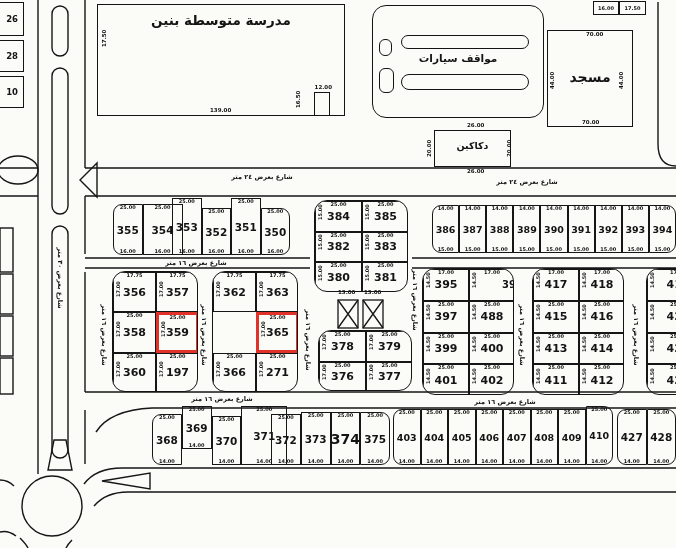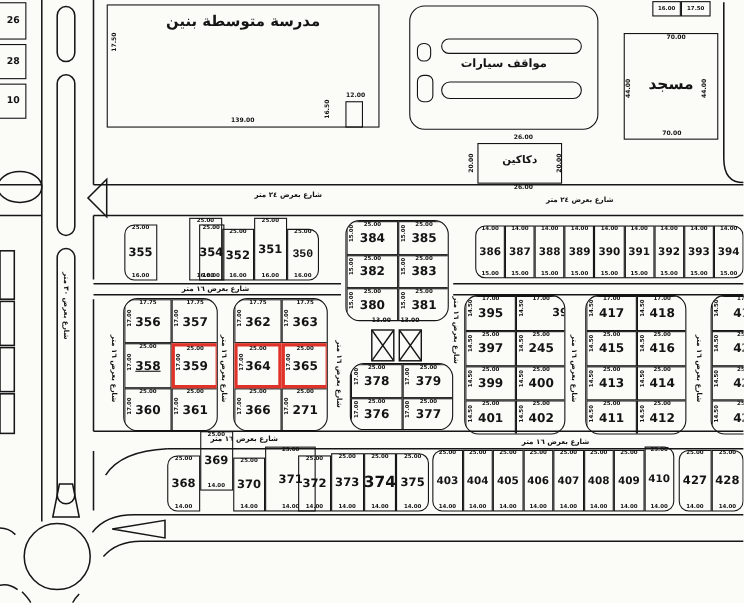--- a/index.html
+++ b/index.html
@@ -93,21 +93,21 @@
   </div>
 
   <div class="lm" style="left:372px;top:5px;width:172px;height:113px;border-radius:14px;">
     <div class="bar" style="left:28px;top:29px;width:128px;height:14px;"></div>
     <div class="bar" style="left:28px;top:68px;width:128px;height:16px;"></div>
     <div class="lm-label" style="top:46px;font-size:10.5px;">مواقف سيارات</div>
     <div class="pill" style="left:6px;top:33px;width:13px;height:17px;"></div>
     <div class="pill" style="left:6px;top:62px;width:15px;height:25px;"></div>
   </div>
 
-  <div class="lm" style="left:547px;top:30px;width:86px;height:97px;margin-left:20px;">
+  <div class="lm" style="left:547px;top:30px;width:86px;height:97px;">
     <div class="lm-label" style="top:38px;font-size:14px;">مسجد</div>
     <div class="dim" style="left:38px;top:1px;">70.00</div>
     <div class="dim" style="left:34px;bottom:1px;">70.00</div>
     <div class="dim v" style="left:2px;top:58px;">44.00</div>
     <div class="dim v" style="right:-4px;top:58px;">44.00</div>
   </div>
 
   <div class="lm" style="left:434px;top:130px;width:77px;height:37px;">
     <div class="lm-label" style="top:9px;font-size:9.5px;">دكاكين</div>
     <div class="dim" style="left:32px;top:-8px;">26.00</div>
@@ -144,41 +144,42 @@
   <div class="street-label vert" style="left:522px;top:335px;">شارع بعرض ١٦ متر</div>
   <div class="street-label vert" style="left:636px;top:335px;">شارع بعرض ١٦ متر</div>
   <div class="street-label vert" style="left:60px;top:278px;">شارع بعرض ٣٠ متر</div>
 
   <div id="plots-layer">
       <div class="cell" style="left: 113px; top: 204px; width: 29.5px; height: 51px; border-radius: 9px 0px 0px 9px;">
         <span class="num" style="font-size: 10.5px;">355</span>
         <span class="dt">25.00</span>
         <span class="db">16.00</span>
       </div>
-      <div class="cell" style="left: 142.5px; top: 204px; width: 23px; height: 51px; border-radius: 0px; margin-left: 38px;">
+      <div class="cell" style="left: 142.5px; top: 204px; width: 40px; height: 51px; border-radius: 0px;">
         <span class="num" style="font-size: 10.5px;">354</span>
         <span class="dt">25.00</span>
         <span class="db">16.00</span>
       </div>
       <div class="cell" style="left: 172px; top: 198px; width: 29.5px; height: 57px; border-radius: 0px;">
+        <span class="num" style="font-size: 10.5px;">353</span>
         <span class="dt">25.00</span>
         <span class="db">16.00</span>
       </div>
       <div class="cell" style="left: 201.5px; top: 208px; width: 29.5px; height: 47px; border-radius: 0px;">
         <span class="num" style="font-size: 10.5px;">352</span>
         <span class="dt">25.00</span>
         <span class="db">16.00</span>
       </div>
       <div class="cell" style="left: 231px; top: 198px; width: 29.5px; height: 57px; border-radius: 0px;">
         <span class="num" style="font-size: 10.5px;">351</span>
         <span class="dt">25.00</span>
         <span class="db">16.00</span>
       </div>
       <div class="cell" style="left: 260.5px; top: 208px; width: 29.5px; height: 47px; border-radius: 0px 9px 9px 0px;">
-        <span class="num" style="font-size: 10.5px; font-family: Liberation Mono, monospace;">350</span>
+        <span class="num" style="font-size: 10.5px;">350</span>
         <span class="dt">25.00</span>
         <span class="db">16.00</span>
       </div>
       <div class="gridblock" style="left: 314px; top: 200px; width: 94px; height: 92px;">
         <div class="cell" style="left: 0px; top: 0px; width: 47px; height: 30.6667px;">
           <span class="num" style="font-size: 11px;">384</span>
           <span class="dt">25.00</span>
           <span class="ds">15.00</span>
         </div>
         <div class="cell" style="left: 47px; top: 0px; width: 47px; height: 30.6667px;">
@@ -257,56 +258,51 @@
           <span class="num" style="font-size: 11px;">356</span>
           <span class="dt">17.75</span>
           <span class="ds">17.00</span>
         </div>
         <div class="cell" style="left: 43px; top: 0px; width: 43px; height: 40.3333px;">
           <span class="num" style="font-size: 11px;">357</span>
           <span class="dt">17.75</span>
           <span class="ds">17.00</span>
         </div>
         <div class="cell" style="left: 0px; top: 40.3333px; width: 43px; height: 40.3333px;">
-          <span class="num" style="font-size: 11px; text-decoration: underline;">358</span>
+          <span class="num" style="font-size: 11px;">358</span>
           <span class="dt">25.00</span>
           <span class="ds">17.00</span>
         </div>
         <div class="cell hl" style="left: 43px; top: 40.3333px; width: 43px; height: 40.3333px;">
           <span class="num" style="font-size: 11px;">359</span>
           <span class="dt">25.00</span>
           <span class="ds">17.00</span>
         </div>
         <div class="cell" style="left: 0px; top: 80.6667px; width: 43px; height: 40.3333px;">
           <span class="num" style="font-size: 11px;">360</span>
           <span class="dt">25.00</span>
           <span class="ds">17.00</span>
         </div>
         <div class="cell" style="left: 43px; top: 80.6667px; width: 43px; height: 40.3333px;">
-          <span class="num" style="font-size: 11px;">361</span>
+          <span class="num" style="font-size: 11px;">197</span>
           <span class="dt">25.00</span>
           <span class="ds">17.00</span>
         </div>
       </div>
       <div class="gridblock" style="left: 212px; top: 271px; width: 86px; height: 121px;">
         <div class="cell" style="left: 0px; top: 0px; width: 43px; height: 40.3333px;">
           <span class="num" style="font-size: 11px;">362</span>
           <span class="dt">17.75</span>
           <span class="ds">17.00</span>
         </div>
         <div class="cell" style="left: 43px; top: 0px; width: 43px; height: 40.3333px;">
           <span class="num" style="font-size: 11px;">363</span>
           <span class="dt">17.75</span>
           <span class="ds">17.00</span>
         </div>
-        <div class="cell hl" style="left: 0px; top: 40.3333px; width: 43px; height: 40.3333px;">
-          <span class="num" style="font-size: 11px;">364</span>
-          <span class="dt">25.00</span>
-          <span class="ds">17.00</span>
-        </div>
         <div class="cell hl" style="left: 43px; top: 40.3333px; width: 43px; height: 40.3333px;">
           <span class="num" style="font-size: 11px;">365</span>
           <span class="dt">25.00</span>
           <span class="ds">17.00</span>
         </div>
         <div class="cell" style="left: 0px; top: 80.6667px; width: 43px; height: 40.3333px; padding-left: 31px;">
           <span class="num" style="font-size: 11px;">366</span>
           <span class="dt">25.00</span>
           <span class="ds">17.00</span>
         </div>
@@ -348,21 +344,21 @@
           <span class="num" style="font-size: 10px; padding-left: 41px;">396</span>
           <span class="dt">17.00</span>
           <span class="ds">14.50</span>
         </div>
         <div class="cell" style="left: 0px; top: 31.75px; width: 46px; height: 31.75px;">
           <span class="num" style="font-size: 11px;">397</span>
           <span class="dt">25.00</span>
           <span class="ds">14.50</span>
         </div>
         <div class="cell" style="left: 46px; top: 31.75px; width: 46px; height: 31.75px;">
-          <span class="num" style="font-size: 11px;">245</span>
+          <span class="num" style="font-size: 11px;">488</span>
           <span class="dt">25.00</span>
           <span class="ds">14.50</span>
         </div>
         <div class="cell" style="left: 0px; top: 63.5px; width: 46px; height: 31.75px;">
           <span class="num" style="font-size: 11px;">399</span>
           <span class="dt">25.00</span>
           <span class="ds">14.50</span>
         </div>
         <div class="cell" style="left: 46px; top: 63.5px; width: 46px; height: 31.75px;">
           <span class="num" style="font-size: 11px;">400</span>
@@ -442,21 +438,21 @@
           <span class="num" style="font-size: 11px;">425</span>
           <span class="dt">25.00</span>
           <span class="ds">14.50</span>
         </div>
       </div>
       <div class="cell" style="left: 152px; top: 414px; width: 29.75px; height: 51px; border-radius: 9px 0px 0px 9px;">
         <span class="num" style="font-size: 10.5px;">368</span>
         <span class="dt">25.00</span>
         <span class="db">14.00</span>
       </div>
-      <div class="cell" style="left: 181.75px; top: 392px; width: 29.75px; height: 54px; border-radius: 0px;">
+      <div class="cell" style="left: 181.75px; top: 406px; width: 29.75px; height: 43px; border-radius: 0px;">
         <span class="num" style="font-size: 10.5px;">369</span>
         <span class="dt">25.00</span>
         <span class="db">14.00</span>
       </div>
       <div class="cell" style="left: 211.5px; top: 416px; width: 29.75px; height: 49px; border-radius: 0px;">
         <span class="num" style="font-size: 10.5px;">370</span>
         <span class="dt">25.00</span>
         <span class="db">14.00</span>
       </div>
       <div class="cell" style="left: 241.25px; top: 406px; width: 29.75px; height: 59px; border-radius: 0px; padding-left: 44px;">

